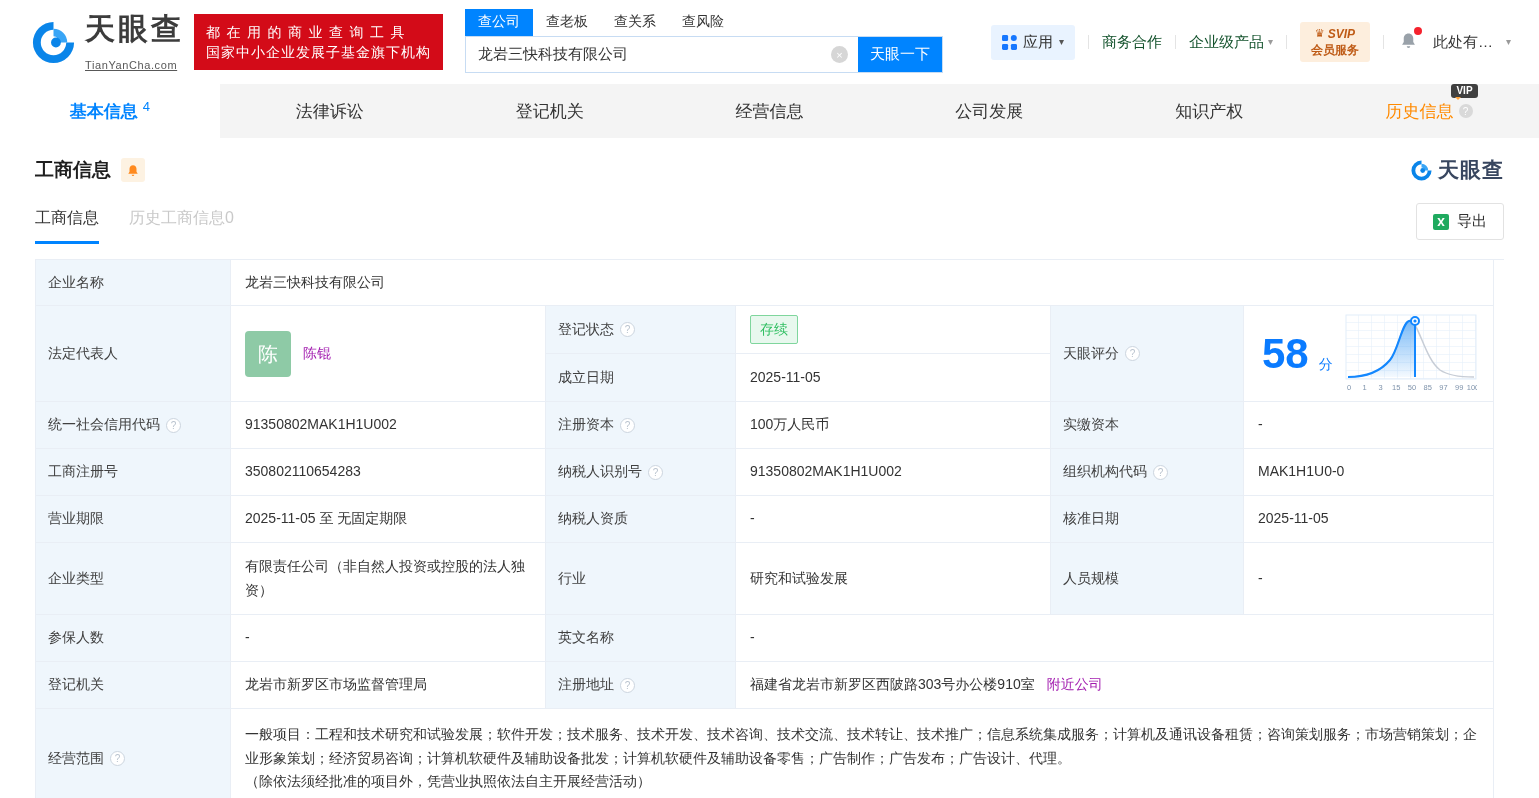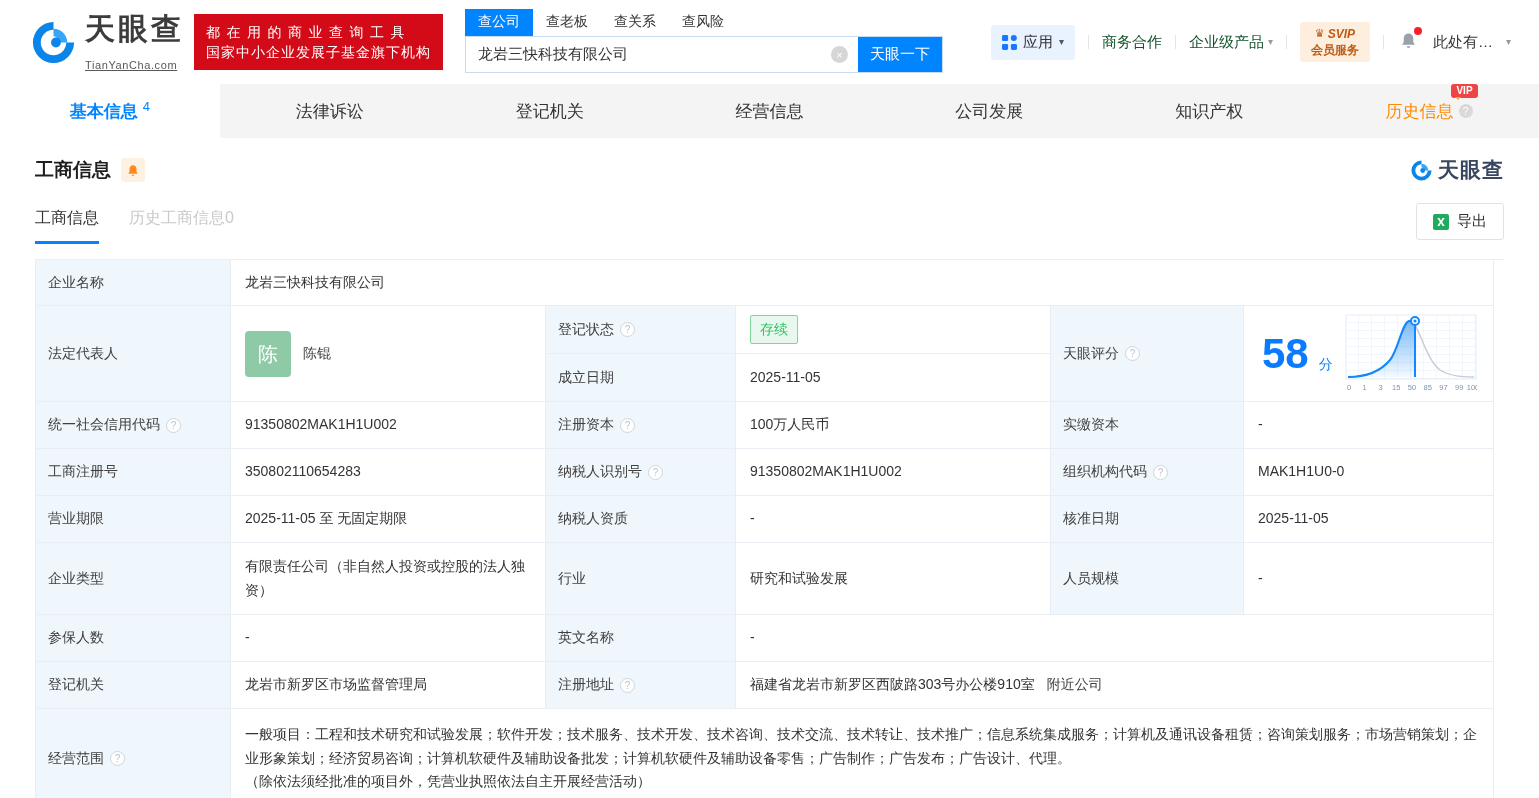--- a/index.html
+++ b/index.html
@@ -42,21 +42,21 @@
   .bellwrap { position:relative; cursor:pointer; margin:0 2px; }
   .reddot { position:absolute; top:-3px; right:-4px; width:8px; height:8px; border-radius:50%; background:#f5222d; }
   .user { display:flex; align-items:center; gap:13px; cursor:pointer; color:#333; }
   
   .tabbar { height:54px; background:#f4f4f4; display:flex; }
   .tab { flex:1; display:flex; align-items:center; justify-content:center; font-size:17px; color:#333; cursor:pointer; position:relative; }
   .tab.active { background:#fff; color:#0084ff; font-weight:bold; }
   .cnt { font-size:13px; margin-left:5px; position:relative; top:-5px; font-weight:normal; }
   .tab.history { color:#ff8a00; }
   .labwrap { position:relative; display:inline-block; }
-  .vipb { position:absolute; top:-16px; right:-24px; background:#ef4444; color:#fff; font-size:10px; font-weight:bold;
+  .vipb { position:absolute; top:-16px; right:-24px; background:#404040; color:#fff; font-size:10px; font-weight:bold;
           padding:2px 5px; border-radius:3px; line-height:1; }
   .vipb::after { content:""; position:absolute; left:4px; bottom:-5px; border:3px solid transparent; border-top-color:#ffa43c; }
   .qgray { width:14px; height:14px; border-radius:50%; background:#d9d9d9; color:#fff; font-size:10px;
            display:inline-flex; align-items:center; justify-content:center; margin-left:5px; }
   .qgray::before { content:"?"; }
   
   main { padding:0 35px; }
   .sec-head { display:flex; align-items:center; height:40px; margin-top:12px; }
   .sec-title { font-size:19px; font-weight:bold; color:#1f1f1f; margin:0; }
   .bell-chip { width:24px; height:24px; background:#fdf2e2; border-radius:3px; margin-left:10px;
@@ -75,21 +75,21 @@
          grid-template-rows:46px 48px 48px 47px 47px 47px 72px 47px 47px 100px;
          border-top:1px solid #e9eef5; border-left:1px solid #e9eef5;
          font-size:14px; color:#333; }
   .c { display:flex; align-items:center; padding:0 14px; border-right:1px solid #e9eef5; border-bottom:1px solid #e9eef5;
        background:#fff; min-width:0; line-height:1.7; }
   .lbl { background:#eff6fc; color:#404040; padding:0 12px; }
   .help { width:15px; height:15px; border-radius:50%; border:1px solid #ccd5df; color:#b9c3ce; font-size:10px;
           display:inline-flex; align-items:center; justify-content:center; margin-left:6px; flex:none; background:#fff; }
   .help::before { content:"?"; }
   .badge-green { padding:2px 9px; background:#e8f8ee; border:1px solid #7fd69d; color:#30bf62; border-radius:2px; }
-  .lnk { color:#404040; text-decoration:none; cursor:pointer;text-align:center; }
+  .lnk { color:#a21caf; text-decoration:none; cursor:pointer;text-align:center; }
   .avatar { width:46px; height:46px; background:#8ecaa6; color:#fff; font-size:20px; border-radius:4px;
             display:flex; align-items:center; justify-content:center; flex:none; }
   .repname { margin-left:12px; }
   .scorecell { gap:10px; padding:0 10px 0 18px; }
   .scorenum { font-size:42px; font-weight:bold; color:#0a7bff; line-height:1; }
   .scoreunit { font-size:14px; color:#0a7bff; align-self:flex-end; margin:0 2px 24px 0; }
   .scope { white-space:pre-wrap; align-items:center; }
 </style>
 </head>
 <body>

